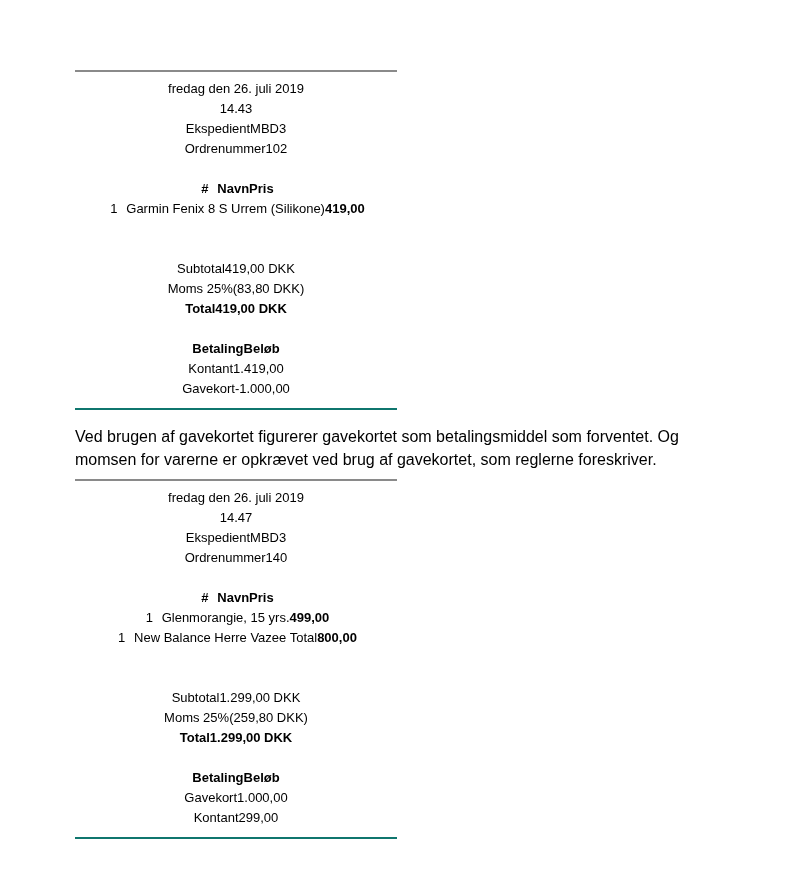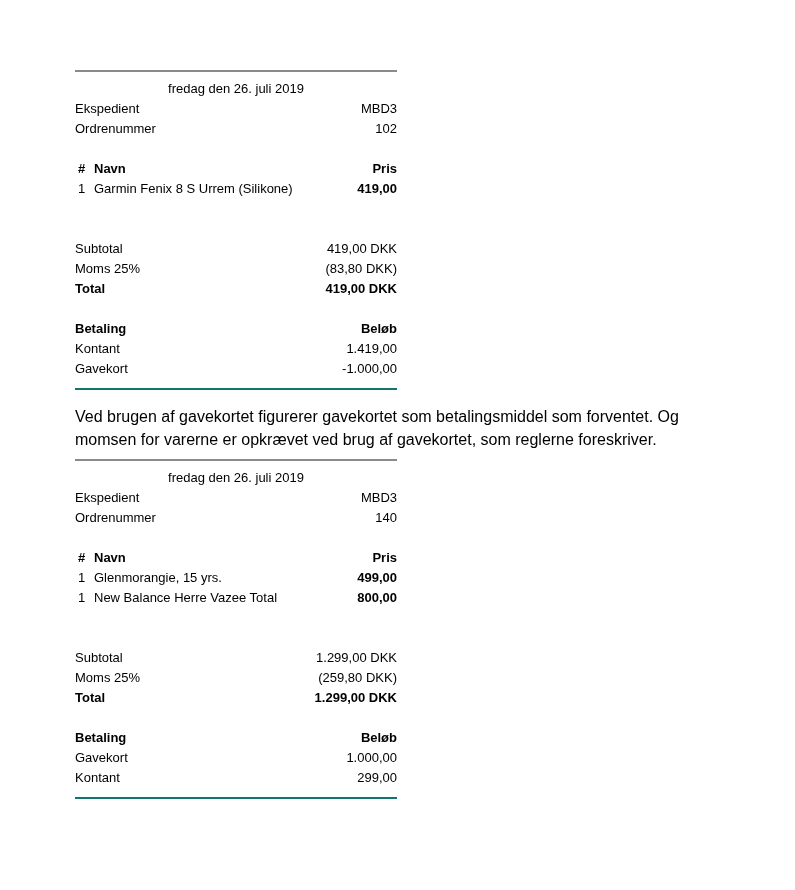--- a/index.html
+++ b/index.html
@@ -20,21 +20,21 @@
     width: 322px;
     border-top: 2px solid #8a8a8a;
     border-bottom: 2px solid #0f766e;
     padding: 7px 0 9px 0;
     font-size: 13px;
     line-height: 20px;
   }
   .rrow { display: block; height: 20px; }
   .split {
     display: flex;
-    justify-content: space-between;
+    justify-content: center;
     align-items: baseline;
   }
   .center { text-align: center; }
   .spacer { height: 20px; }
   .bold { font-weight: bold; }
   .item-left { display: flex; }
   .qty {
     width: 16px;
     padding-left: 3px;
     flex: 0 0 auto;
@@ -48,20 +48,21 @@
     line-height: 22.5px;
   }
 </style>
 </head>
 <body>
 
 <div class="content">
 
   <div class="receipt">
     <div class="rrow center">fredag den 26. juli 2019</div>
+    <div class="rrow center">14.43</div>
     <div class="rrow split">
       <span>Ekspedient</span>
       <span>MBD3</span>
     </div>
     <div class="rrow split">
       <span>Ordrenummer</span>
       <span>102</span>
     </div>
     <div class="spacer"></div>
     <div class="rrow split bold">
@@ -104,20 +105,21 @@
     <div class="rrow split">
       <span>Gavekort</span>
       <span>-1.000,00</span>
     </div>
   </div>
 
   <div class="note">Ved brugen af gavekortet figurerer gavekortet som betalingsmiddel som forventet. Og momsen for varerne er opkrævet ved brug af gavekortet, som reglerne foreskriver.</div>
 
   <div class="receipt">
     <div class="rrow center">fredag den 26. juli 2019</div>
+    <div class="rrow center">14.47</div>
     <div class="rrow split">
       <span>Ekspedient</span>
       <span>MBD3</span>
     </div>
     <div class="rrow split">
       <span>Ordrenummer</span>
       <span>140</span>
     </div>
     <div class="spacer"></div>
     <div class="rrow split bold">

